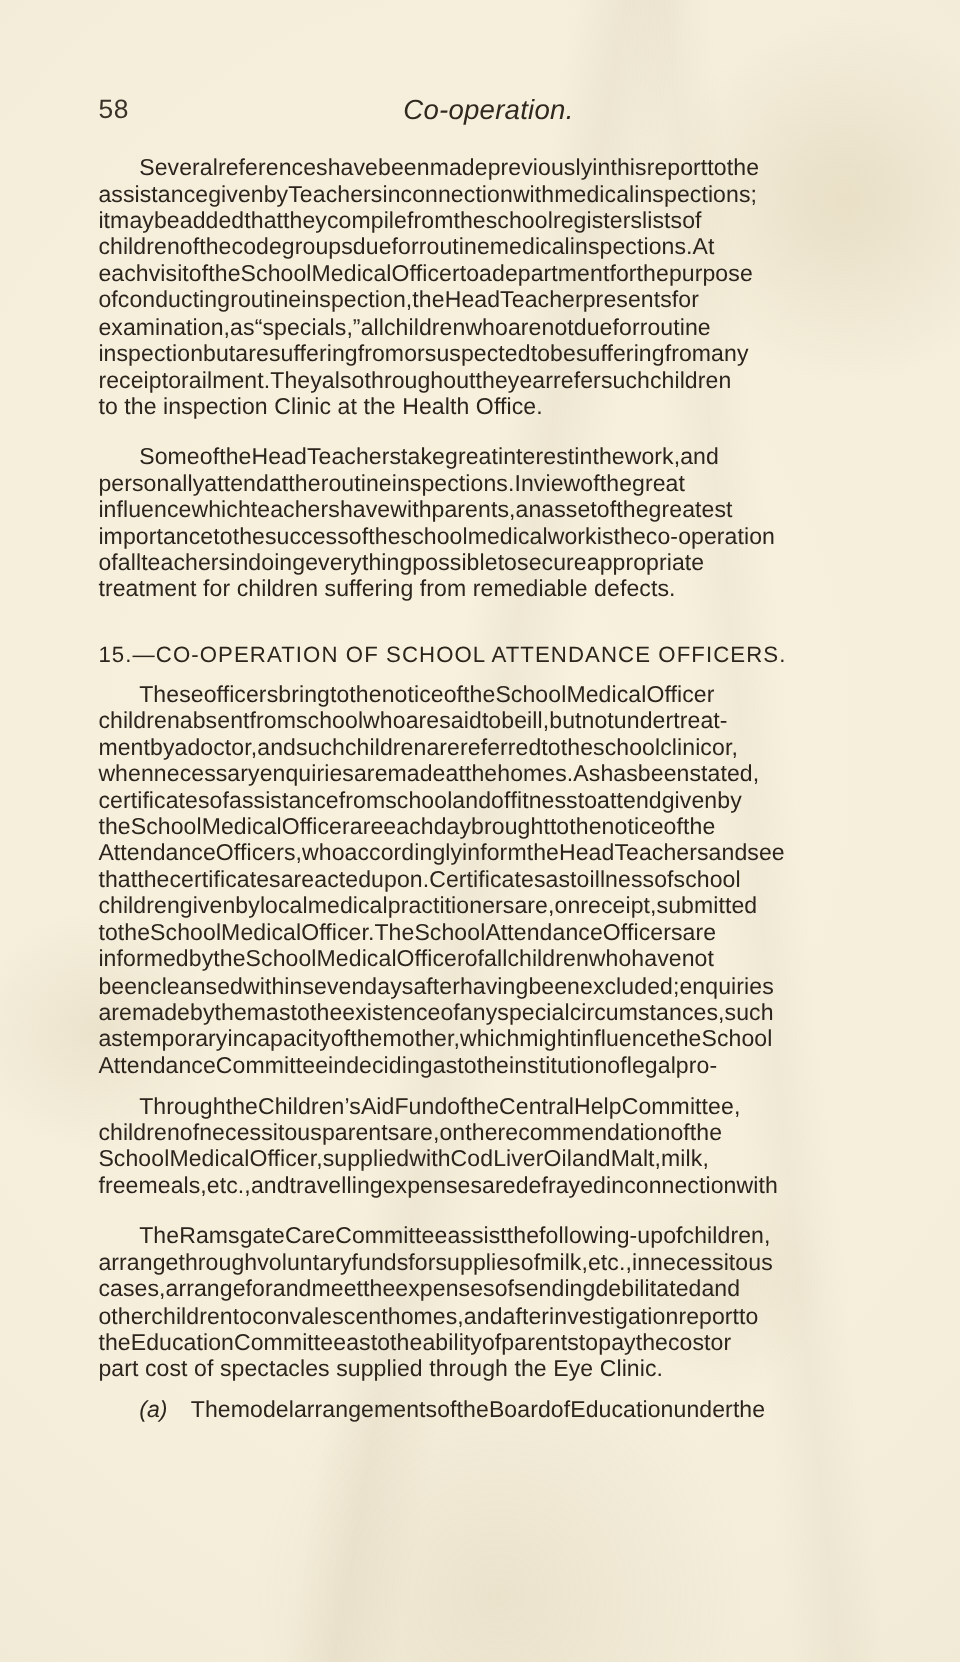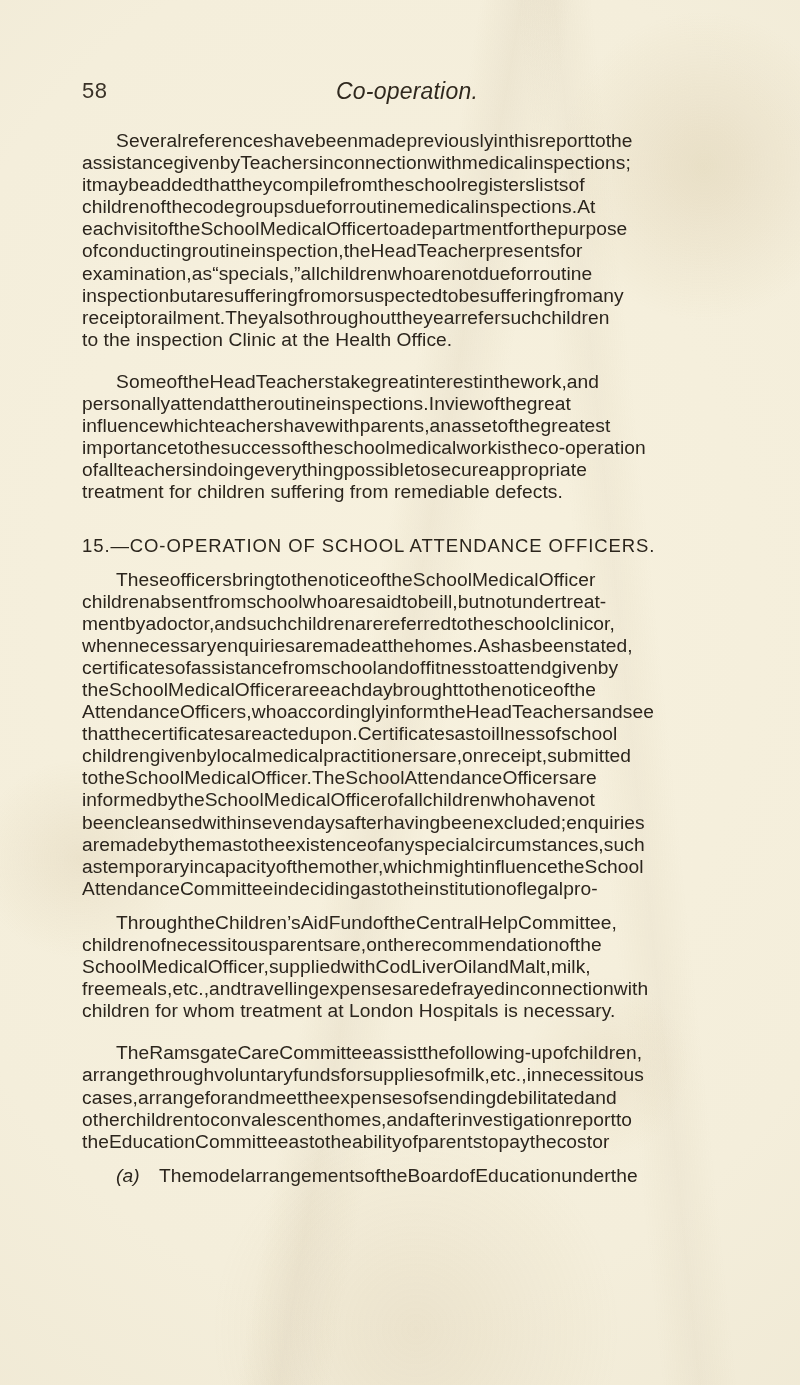--- a/index.html
+++ b/index.html
@@ -169,28 +169,28 @@
           <div class="ln j"><span>been</span><span>cleansed</span><span>within</span><span>seven</span><span>days</span><span>after</span><span>having</span><span>been</span><span>excluded</span><span>;</span><span>enquiries</span></div>
           <div class="ln j"><span>are</span><span>made</span><span>by</span><span>them</span><span>as</span><span>to</span><span>the</span><span>existence</span><span>of</span><span>any</span><span>special</span><span>circumstances,</span><span>such</span></div>
           <div class="ln j"><span>as</span><span>temporary</span><span>incapacity</span><span>of</span><span>the</span><span>mother,</span><span>which</span><span>might</span><span>influence</span><span>the</span><span>School</span></div>
           <div class="ln j"><span>Attendance</span><span>Committee</span><span>in</span><span>deciding</span><span>as</span><span>to</span><span>the</span><span>institution</span><span>of</span><span>legal</span><span>pro-</span></div>
         </div>
         <div class="para first">
           <div class="ln j indent"><span>Through</span><span>the</span><span>Children’s</span><span>Aid</span><span>Fund</span><span>of</span><span>the</span><span>Central</span><span>Help</span><span>Committee,</span></div>
           <div class="ln j"><span>children</span><span>of</span><span>necessitous</span><span>parents</span><span>are,</span><span>on</span><span>the</span><span>recommendation</span><span>of</span><span>the</span></div>
           <div class="ln j"><span>School</span><span>Medical</span><span>Officer,</span><span>supplied</span><span>with</span><span>Cod</span><span>Liver</span><span>Oil</span><span>and</span><span>Malt,</span><span>milk,</span></div>
           <div class="ln j"><span>free</span><span>meals,</span><span>etc.,</span><span>and</span><span>travelling</span><span>expenses</span><span>are</span><span>defrayed</span><span>in</span><span>connection</span><span>with</span></div>
-          <div class="ln">children for whom treatment at London Hospitals is necessary.</div>
         </div>
         <div class="para gap">
           <div class="ln j indent"><span>The</span><span>Ramsgate</span><span>Care</span><span>Committee</span><span>assist</span><span>the</span><span>following-up</span><span>of</span><span>children,</span></div>
           <div class="ln j"><span>arrange</span><span>through</span><span>voluntary</span><span>funds</span><span>for</span><span>supplies</span><span>of</span><span>milk,</span><span>etc.,</span><span>in</span><span>necessitous</span></div>
           <div class="ln j"><span>cases,</span><span>arrange</span><span>for</span><span>and</span><span>meet</span><span>the</span><span>expenses</span><span>of</span><span>sending</span><span>debilitated</span><span>and</span></div>
           <div class="ln j"><span>other</span><span>children</span><span>to</span><span>convalescent</span><span>homes,</span><span>and</span><span>after</span><span>investigation</span><span>report</span><span>to</span></div>
           <div class="ln j"><span>the</span><span>Education</span><span>Committee</span><span>as</span><span>to</span><span>the</span><span>ability</span><span>of</span><span>parents</span><span>to</span><span>pay</span><span>the</span><span>cost</span><span>or</span></div>
+          <div class="ln">part cost of spectacles supplied through the Eye Clinic.</div>
         </div>
         <div class="para first">
           <div class="ln j indent"><span class="it">(a) </span><span>The</span><span>model</span><span>arrangements</span><span>of</span><span>the</span><span>Board</span><span>of</span><span>Education</span><span>under</span><span>the</span></div>
         </div>
       </div>
 
   </div>
 </div>
 
 </body></html>

